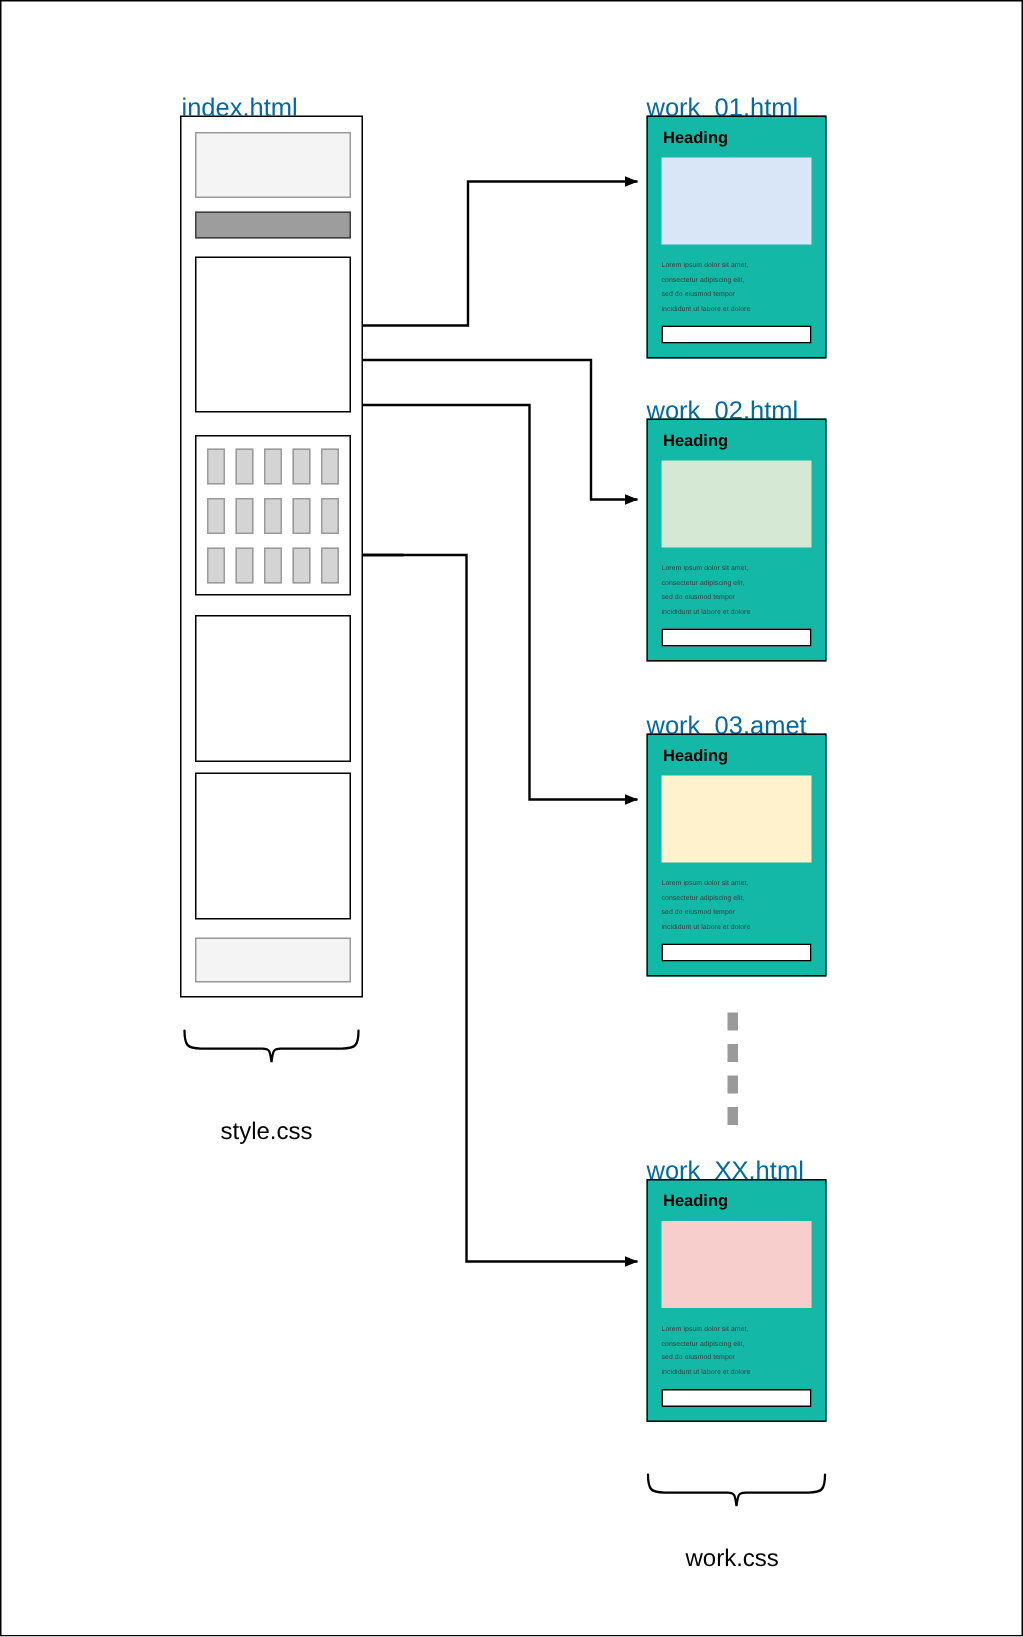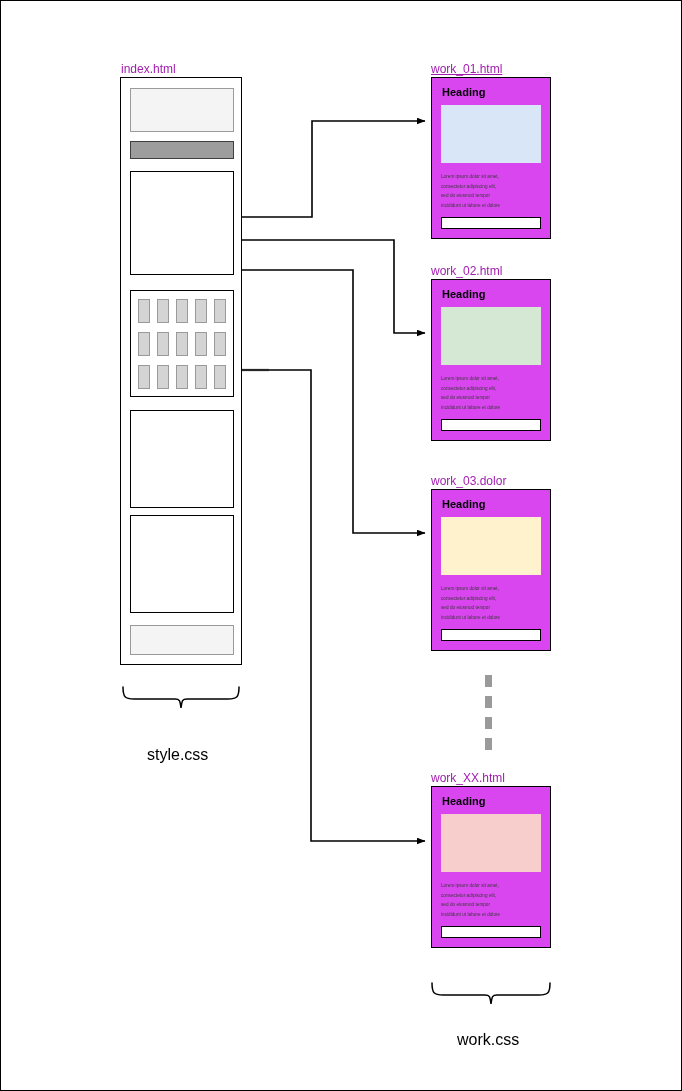--- a/index.html
+++ b/index.html
@@ -11,22 +11,22 @@
     position:relative;
     width:682px;
     height:1091px;
     background:#ffffff;
     border:1px solid #000000;
     box-sizing:border-box;
     overflow:hidden;
   }
   .lbl{
     position:absolute;
-    font-size:12px;
-    color:#a21caf;
+    font-size:17px;
+    color:#0369a1;
     white-space:nowrap;
     line-height:1;
   }
   
   #index-panel{
     position:absolute;
     left:119px; top:76px;
     width:122px; height:588px;
     border:1.6px solid #000000;
     background:#ffffff;
@@ -69,21 +69,21 @@
     background:#d4d4d4;
     border:1.3px solid #9a9a9a;
     box-sizing:border-box;
   }
   
   .card{
     position:absolute;
     width:120px;
     height:162px;
     border:1.6px solid #000000;
-    background:#d946ef;
+    background:#14b8a6;
     box-sizing:border-box;
     padding:8px 9px 0 9px;
   }
   .card-heading{
     font-size:11px;
     font-weight:bold;
     margin:1px 0 7px 1px;
     line-height:1;
   }
   .card-hero{
@@ -224,21 +224,21 @@
     <div class="card-hero" style="background:#d5e8d4;"></div>
     <div class="card-text">
       <div>Lorem ipsum dolor sit amet,</div>
       <div>consectetur adipiscing elit,</div>
       <div>sed do eiusmod tempor</div>
       <div>incididunt ut labore et dolore</div>
     </div>
     <div class="card-footer"></div>
   </div>
 
-  <div class="lbl" style="left:430px; top:474px;">work_03.dolor</div>
+  <div class="lbl" style="left:430px; top:474px;">work_03.amet</div>
   <div class="card" style="left:430px; top:488px;">
     <div class="card-heading">Heading</div>
     <div class="card-hero" style="background:#fff2cc;"></div>
     <div class="card-text">
       <div>Lorem ipsum dolor sit amet,</div>
       <div>consectetur adipiscing elit,</div>
       <div>sed do eiusmod tempor</div>
       <div>incididunt ut labore et dolore</div>
     </div>
     <div class="card-footer"></div>

